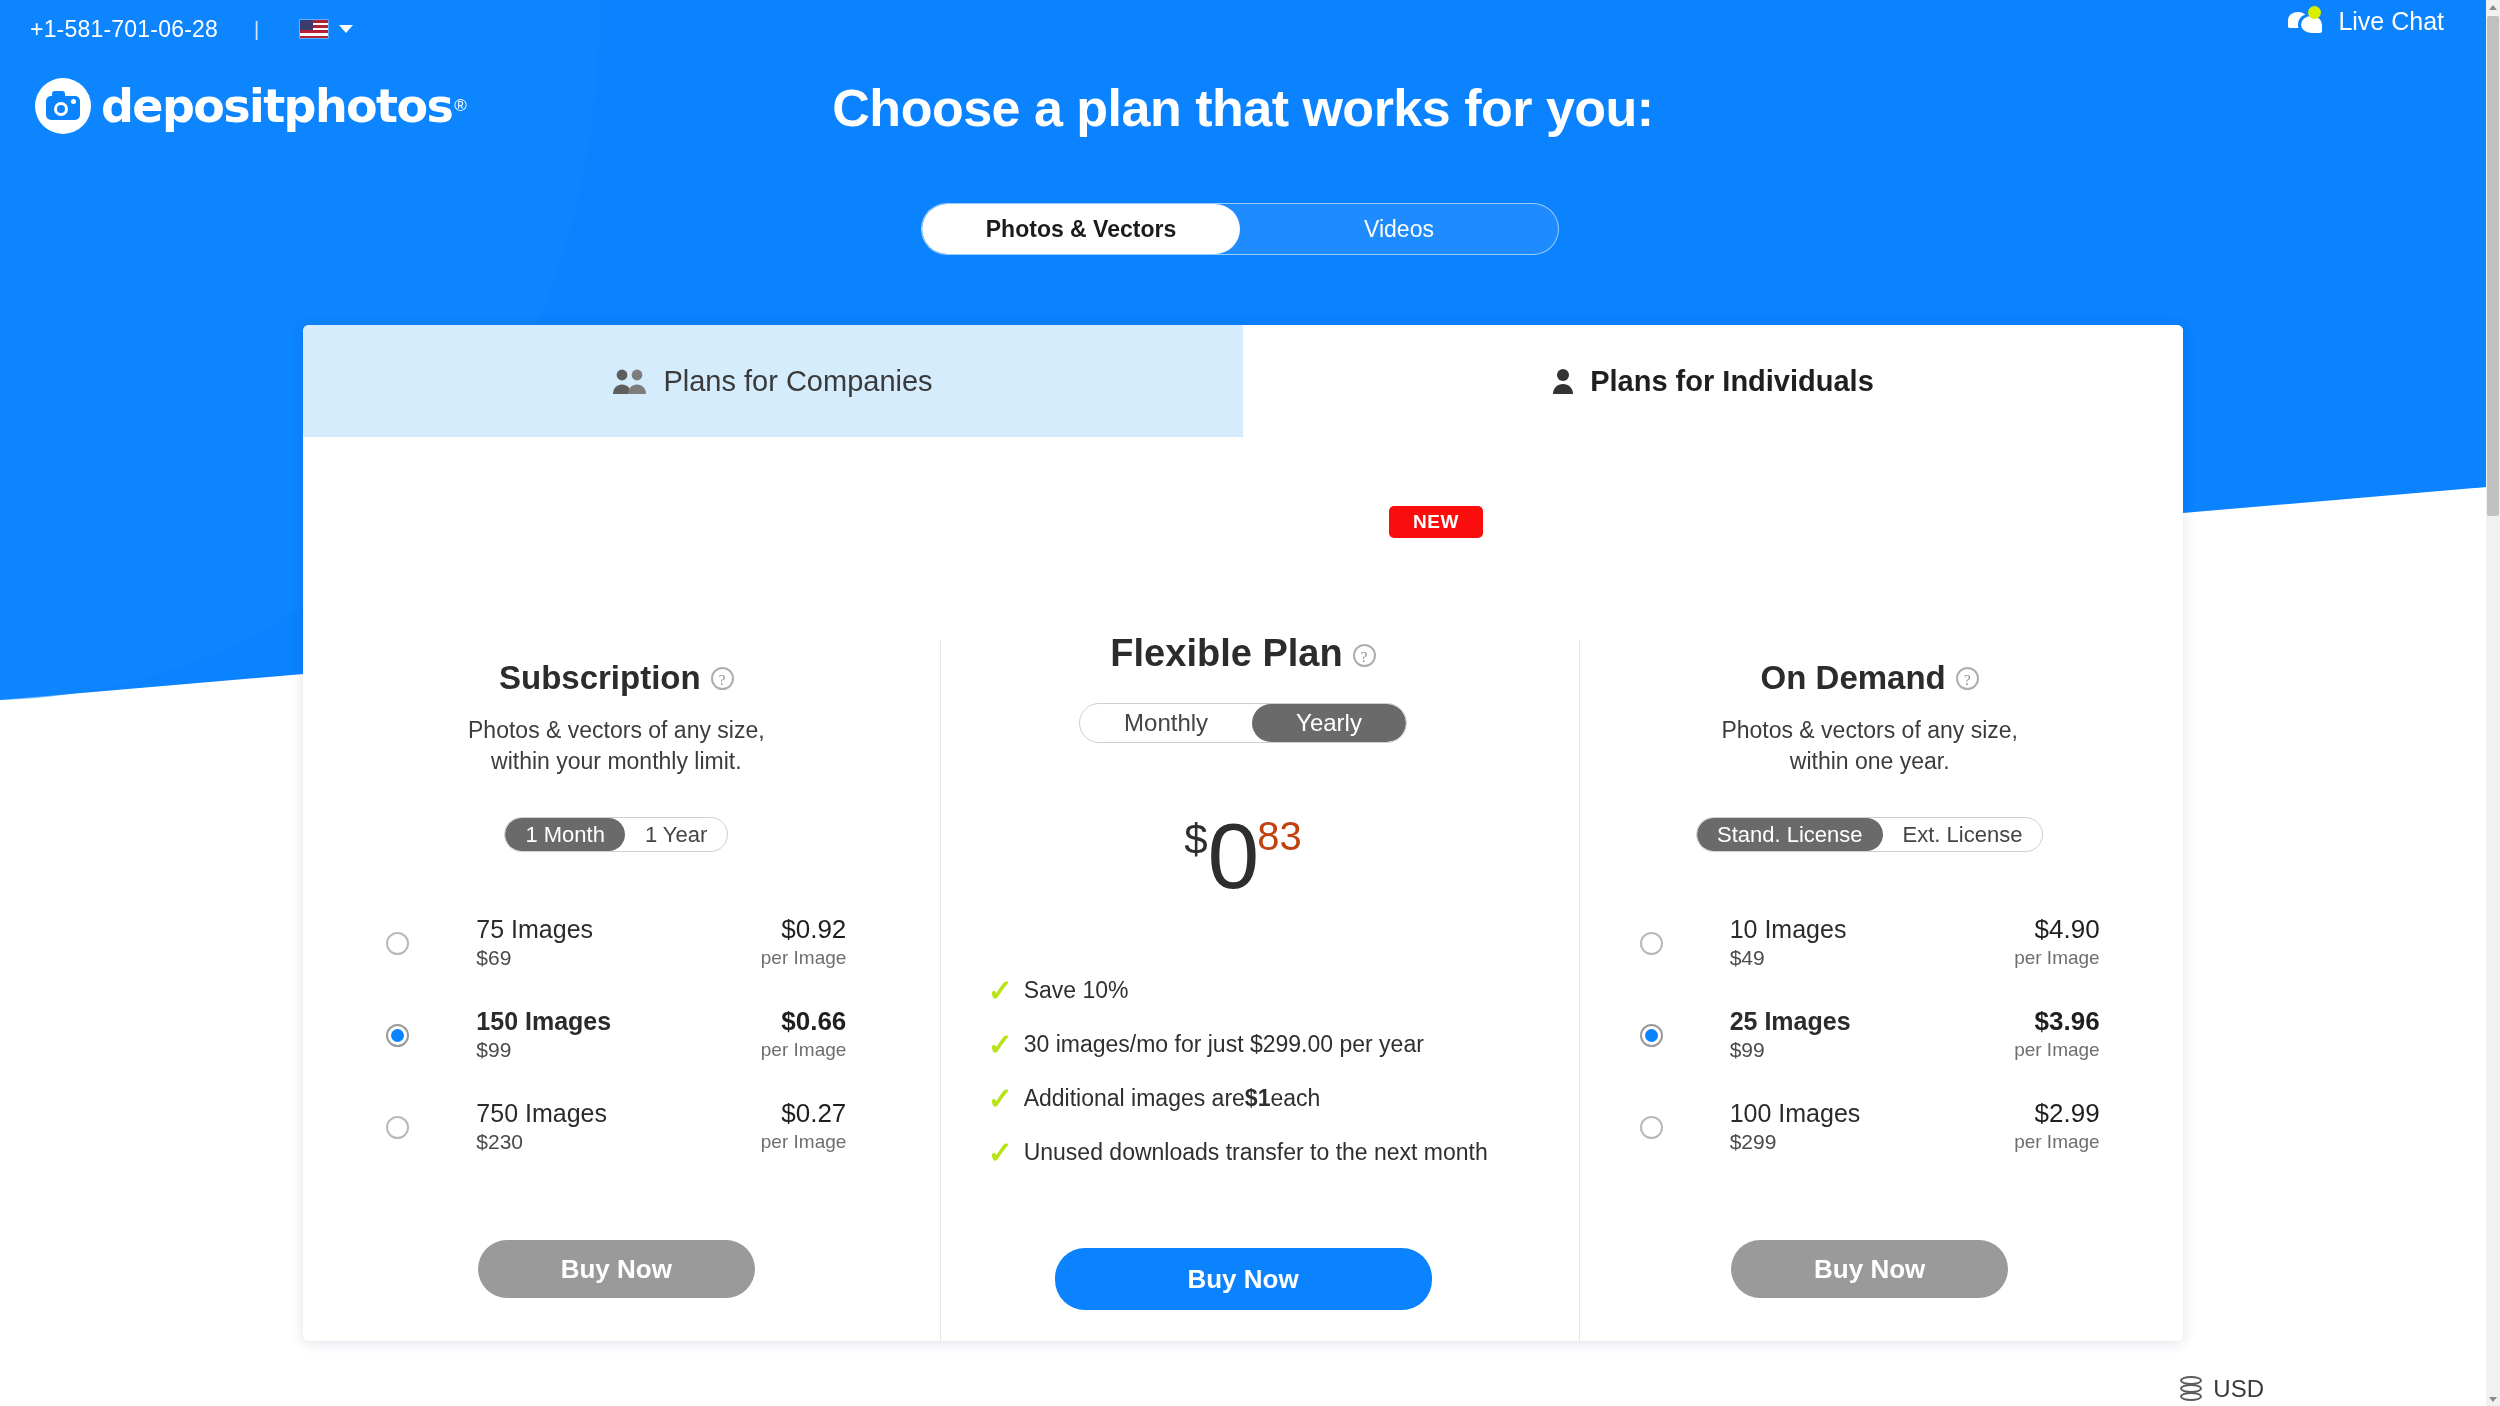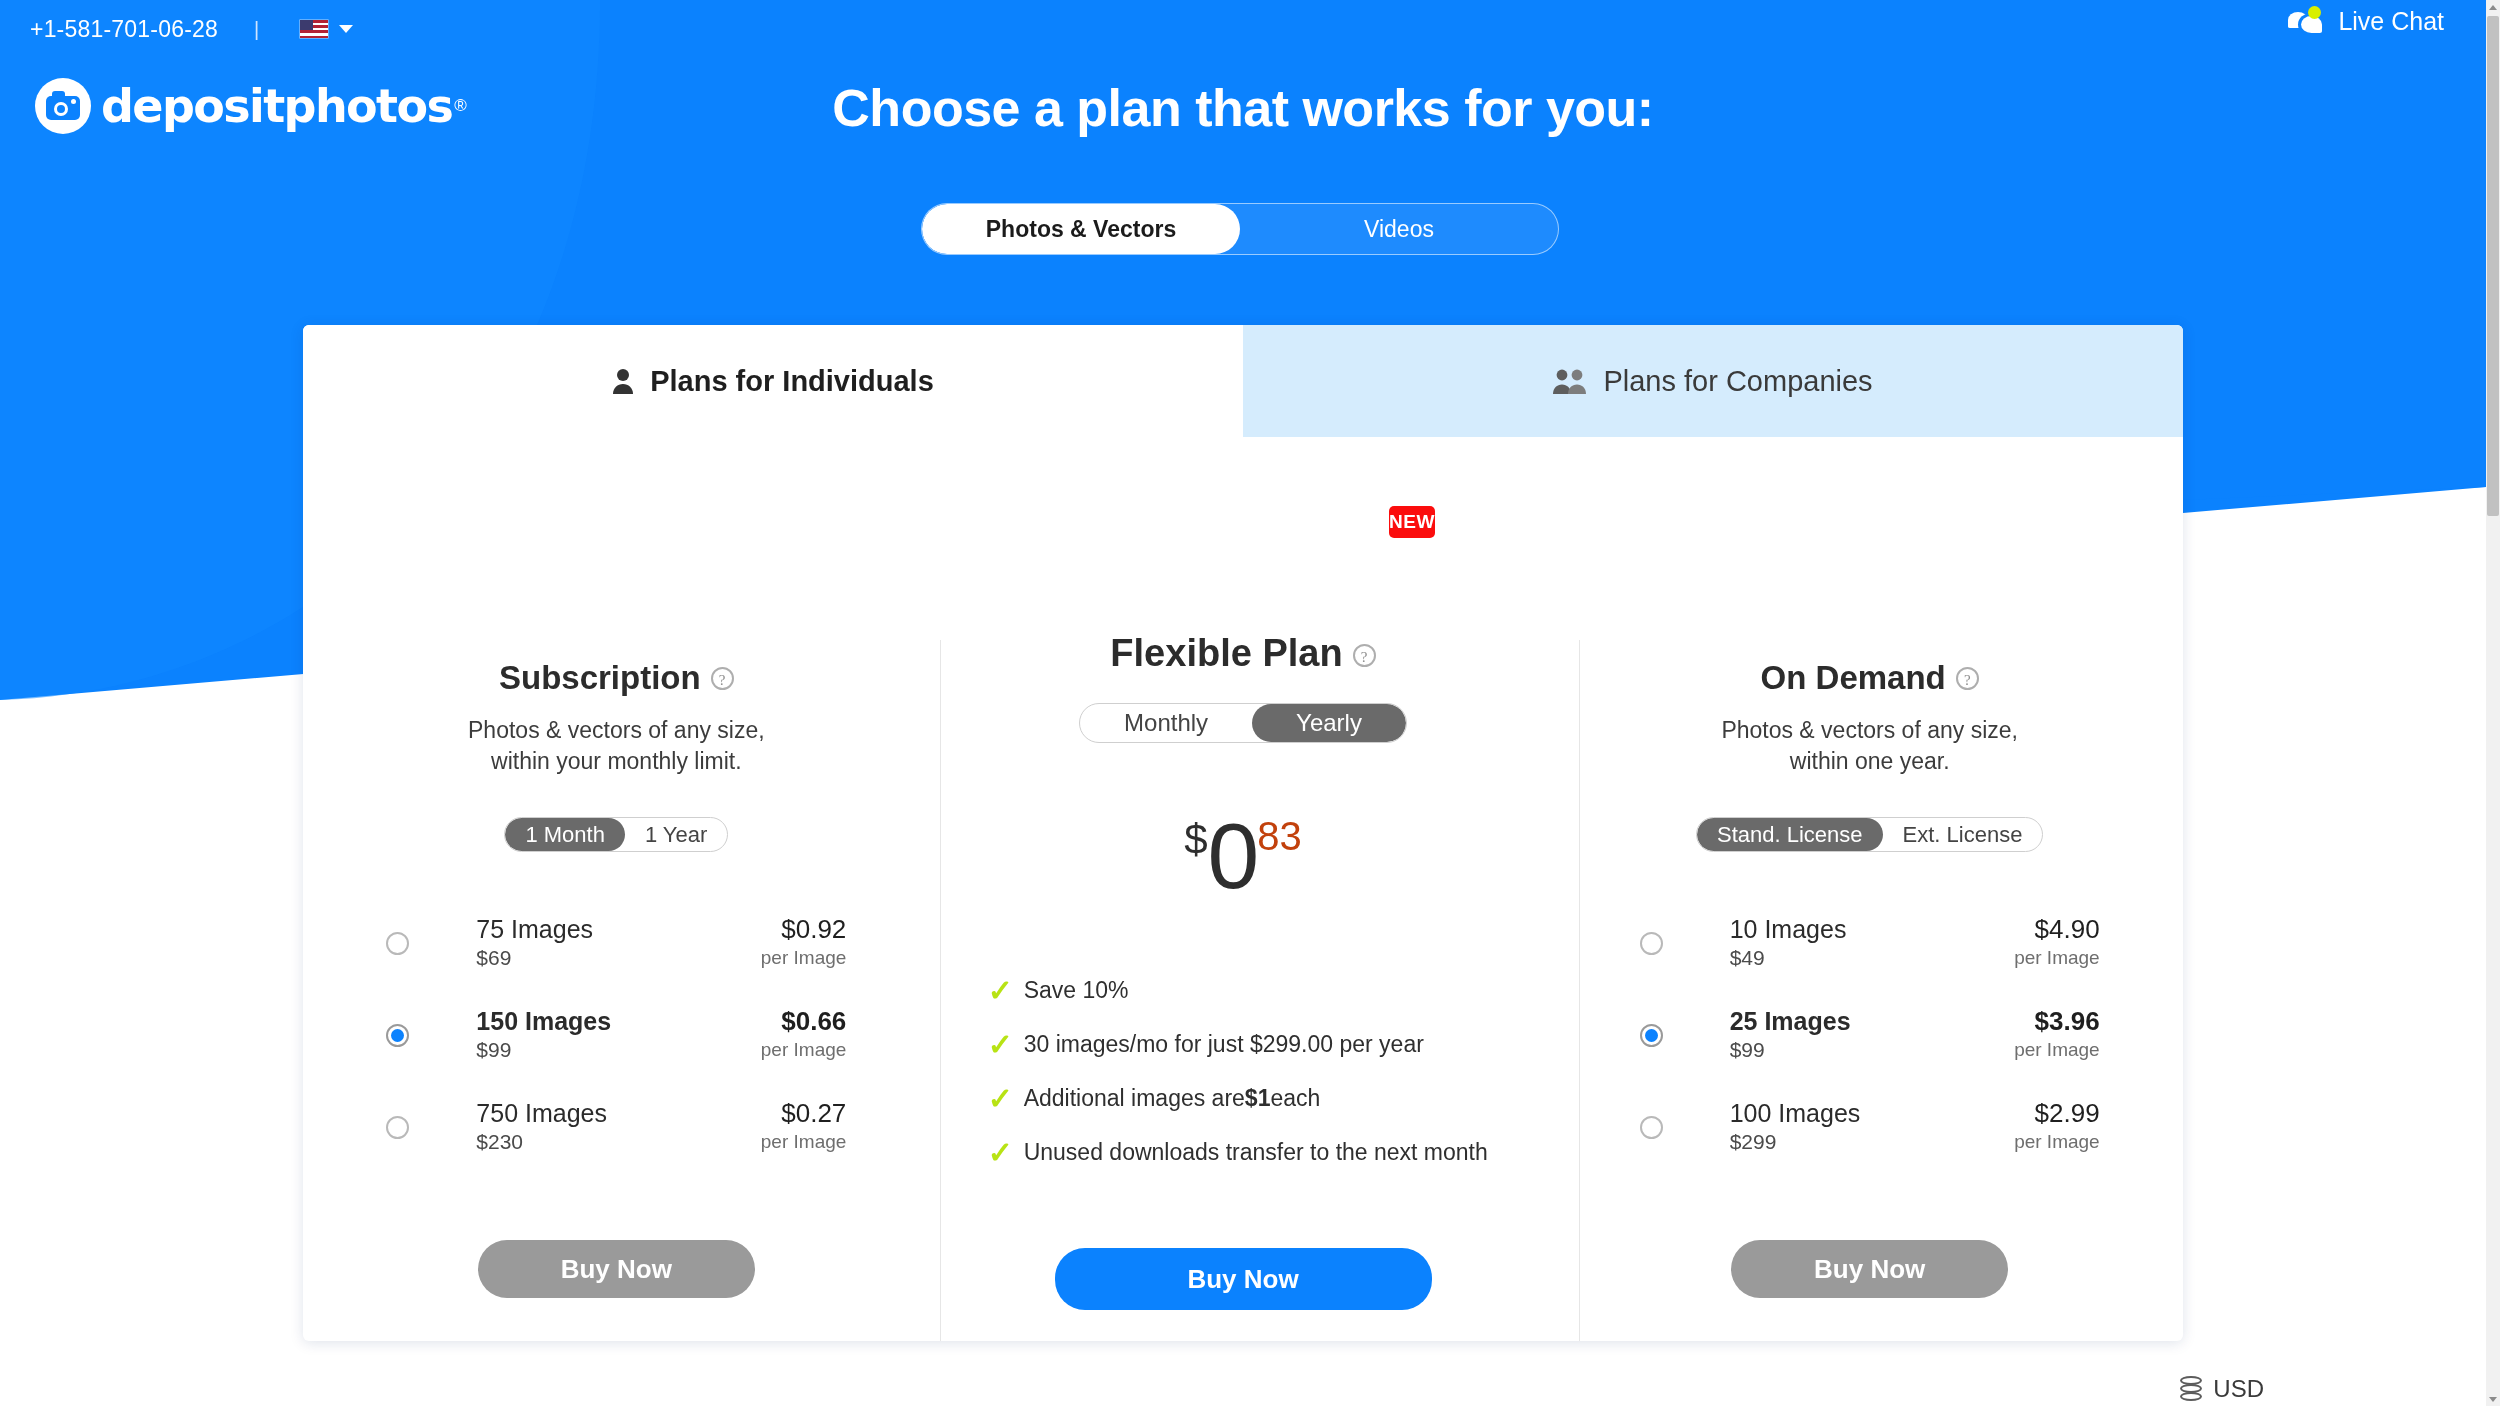--- a/index.html
+++ b/index.html
@@ -193,21 +193,21 @@
   .buy{
     display:block;margin:0 auto;border:none;cursor:pointer;color:#ffffff;
     font-size:26px;font-weight:bold;border-radius:30px;
     font-family:"Liberation Sans", sans-serif;
   }
   .buy.grey{background:#9a9a9a;width:277px;height:58px;}
   .buy.blue{background:#0b82fe;width:377px;height:62px;}
 
   .badge-new{
     position:absolute;left:1389px;top:506px;background:#fb0d0d;color:#ffffff;
-    font-size:19px;font-weight:bold;border-radius:5px;padding:5px 0;z-index:8;
+    font-size:19px;font-weight:bold;border-radius:5px;padding:5px 24px;z-index:8;
     letter-spacing:.5px;
   }
 
   
   #currency{
     position:absolute;right:236px;top:1375px;display:flex;align-items:center;z-index:6;cursor:pointer;
   }
   #currency .cicon{
     width:22px;height:26px;margin-right:11px;position:relative;
   }
@@ -285,40 +285,40 @@
 <div id="headline">Choose a plan that works for you:</div>
 
 <div id="media-toggle">
   <div class="seg on">Photos &amp; Vectors</div>
   <div class="seg off">Videos</div>
 </div>
 
 <div id="card">
 
   <div id="tabs">
-    <div class="tab active">
-      <span class="tico">
-        <svg width="22" height="26" viewBox="0 0 22 26">
-            <circle cx="11" cy="7" r="6" fill="#333"></circle>
-            <path d="M1 26c0-6 4.5-10 10-10s10 4 10 10z" fill="#333"></path>
-          </svg>
-      </span>
-      <span>Plans for Individuals</span>
-    </div>
     <div class="tab inactive">
       <span class="tico">
         <svg width="34" height="26" viewBox="0 0 34 26">
             <circle cx="9" cy="7" r="5.4" fill="#5e5e5e"></circle>
             <path d="M0 26c0-5.6 4-9.4 9-9.4s9 3.8 9 9.4z" fill="#5e5e5e"></path>
             <circle cx="24" cy="7" r="5.4" fill="#7d7d7d"></circle>
             <path d="M15 26c0-5.6 4-9.4 9-9.4s9 3.8 9 9.4z" fill="#7d7d7d"></path>
           </svg>
       </span>
       <span>Plans for Companies</span>
     </div>
+    <div class="tab active">
+      <span class="tico">
+        <svg width="22" height="26" viewBox="0 0 22 26">
+            <circle cx="11" cy="7" r="6" fill="#333"></circle>
+            <path d="M1 26c0-6 4.5-10 10-10s10 4 10 10z" fill="#333"></path>
+          </svg>
+      </span>
+      <span>Plans for Individuals</span>
+    </div>
   </div>
 
   <div id="plans">
     <div class="vdivider" id="vd1"></div>
     <div class="vdivider" id="vd2"></div>
 
     <div class="col">
       <div class="plan-title">
         <span>Subscription</span><span class="help">?</span>
       </div>

